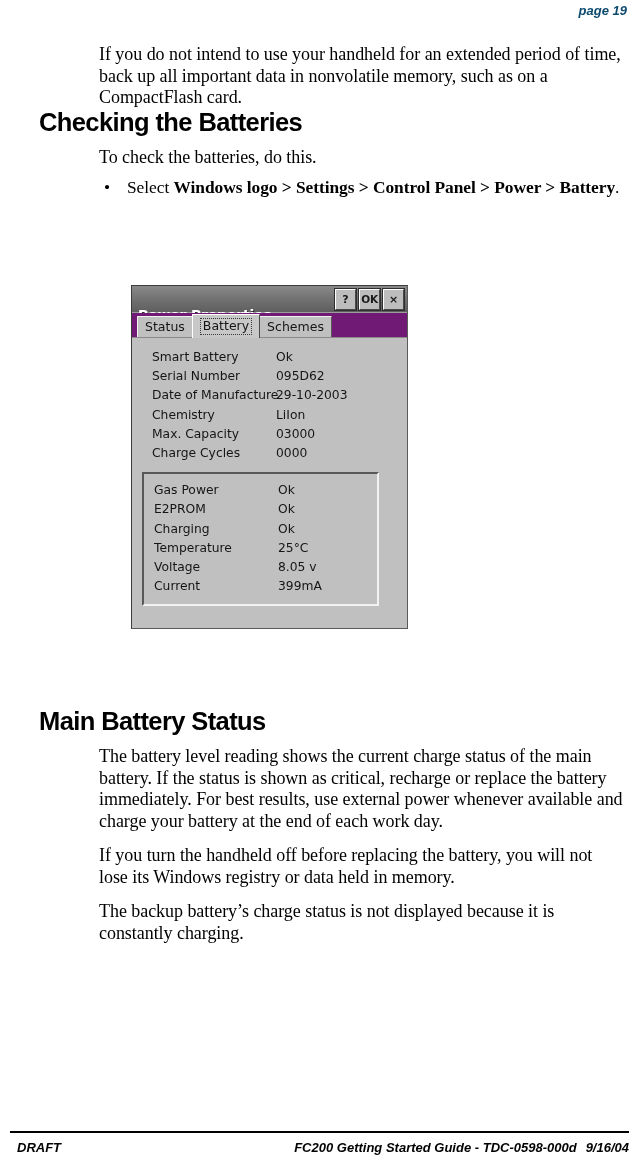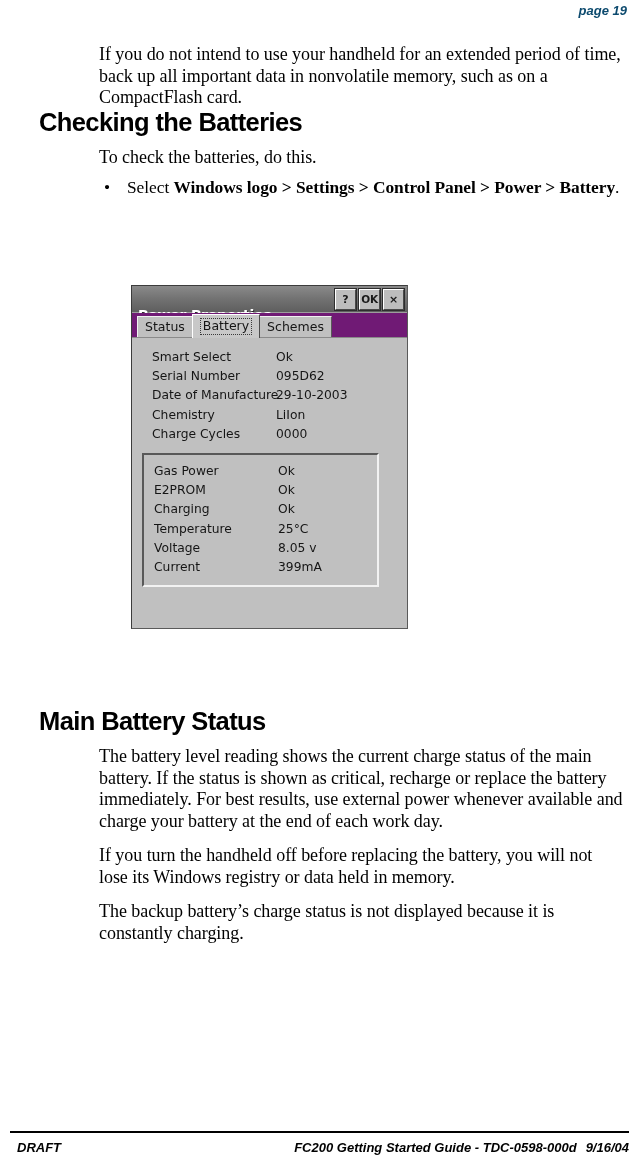--- a/index.html
+++ b/index.html
@@ -295,34 +295,38 @@
       </div>
       <div class="tab">
         <span class="tab-label">Schemes</span>
       </div>
     </div>
 
     <div class="tabpanel">
 
       <div class="proplist">
         <div class="proprow">
-          <span class="k">Smart Select</span>
+          <span class="k">Smart Battery</span>
           <span class="v">Ok</span>
         </div>
         <div class="proprow">
           <span class="k">Serial Number</span>
           <span class="v">095D62</span>
         </div>
         <div class="proprow">
           <span class="k">Date of Manufacture</span>
           <span class="v">29-10-2003</span>
         </div>
         <div class="proprow">
           <span class="k">Chemistry</span>
           <span class="v">LiIon</span>
+        </div>
+        <div class="proprow">
+          <span class="k">Max. Capacity</span>
+          <span class="v">03000</span>
         </div>
         <div class="proprow">
           <span class="k">Charge Cycles</span>
           <span class="v">0000</span>
         </div>
       </div>
 
       <div class="groupbox">
         <div class="proplist">
           <div class="proprow">

